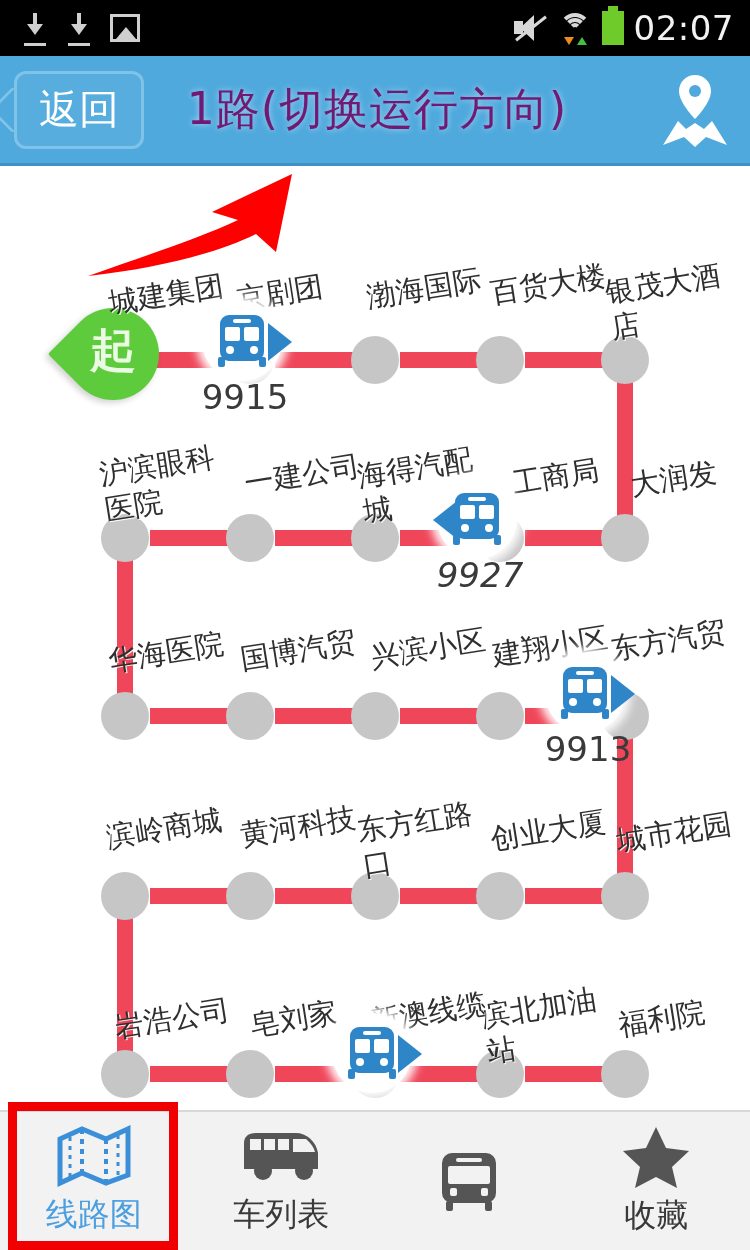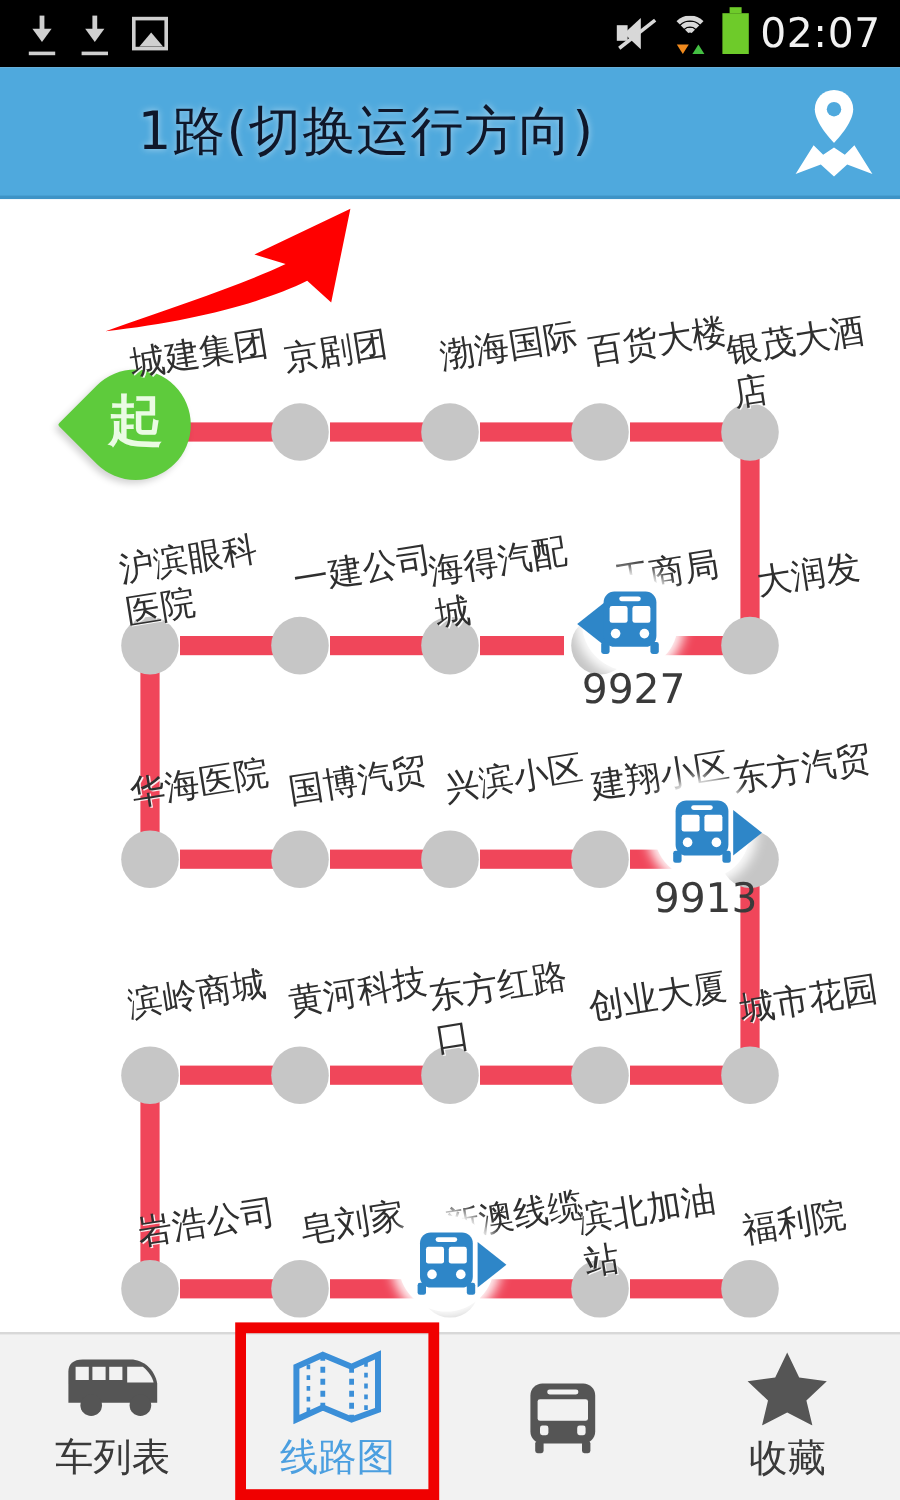--- a/index.html
+++ b/index.html
@@ -90,21 +90,21 @@
     display: flex; align-items: center; justify-content: center;
     position: relative; background: rgba(255,255,255,0.05);
   }
   .back-btn::before {
     content: ""; position: absolute; left: -21px; top: 50%; transform: translateY(-50%) rotate(45deg);
     width: 30px; height: 30px;
     border-left: 3px solid #7fc3e8; border-bottom: 3px solid #7fc3e8;
     border-radius: 4px;
   }
   .header-title {
-    flex: 1; text-align: center; color: #0f172a; font-size: 44px;
+    flex: 1; text-align: center; color: #701a75; font-size: 44px;
     margin-left: -30px; letter-spacing: 1px;
     text-shadow: 0 0 6px rgba(255,255,255,0.55);
   }
   .map-pin-btn { width: 110px; display: flex; align-items: center; justify-content: center; }
 
   
   .route {
     position: absolute; top: 166px; left: 0; width: 750px; height: 940px;
     background: #ffffff;
     overflow: hidden;
@@ -203,20 +203,21 @@
           <span class="w w3"></span>
         <span class="dn"></span>
           <span class="up"></span>
       </span>
       <span class="icon-batt"></span>
       <span class="sb-time">02:07</span>
     </div>
   </div>
 
   <div class="header">
+    <div class="back-btn">返回</div>
     <div class="header-title">1路(切换运行方向)</div>
     <div class="map-pin-btn">
       <svg width="70" height="78" viewBox="0 0 70 78">
         <path d="M35 4c-9 0-16 7-16 16 0 12 16 28 16 28s16-16 16-28c0-9-7-16-16-16z" fill="#ffffff"></path>
         <circle cx="35" cy="20" r="6" fill="#4fa9dd"></circle>
         <path d="M18 50 L3 74 L24 66 L35 76 L46 66 L67 74 L52 50 L44 58 L35 52 L26 58 Z" fill="#ffffff"></path>
       </svg>
     </div>
   </div>
 
@@ -241,41 +242,56 @@
       <div class="node" style="left:375px; top:0;"></div>
       <div class="node" style="left:500px; top:0;"></div>
       <div class="node" style="left:625px; top:0;"></div>
 
       <div class="label" style="left:112px; top:-76px;">城建集团</div>
       <div class="label" style="left:240px; top:-80px;">京剧团</div>
       <div class="label" style="left:370px; top:-82px;">渤海国际</div>
       <div class="label" style="left:494px; top:-86px;">百货大楼</div>
       <div class="label two" style="left:614px; top:-86px; width:130px;">银茂大酒店</div>
 
+      <div class="bus dir-right" style="left:245px; top:-16px;">
+        <div class="halo"></div>
+        <div class="arrow"></div>
+        <svg width="56" height="58" viewBox="0 0 56 58">
+          <rect x="6" y="4" width="44" height="46" rx="9" fill="#2e86c8"></rect>
+          <rect x="19" y="8" width="18" height="4" rx="2" fill="#ffffff"></rect>
+          <rect x="11" y="16" width="15" height="14" rx="2" fill="#ffffff"></rect>
+          <rect x="30" y="16" width="15" height="14" rx="2" fill="#ffffff"></rect>
+          <circle cx="16" cy="39" r="4" fill="#ffffff"></circle>
+          <circle cx="40" cy="39" r="4" fill="#ffffff"></circle>
+          <rect x="4" y="46" width="7" height="10" rx="2" fill="#2e86c8"></rect>
+          <rect x="45" y="46" width="7" height="10" rx="2" fill="#2e86c8"></rect>
+        </svg>
+        <div class="code">9915</div>
+      </div>
     </div>
 
     <div class="row" style="top:372px;">
       <div class="seg" style="left:150px; top:0; width:85px;"></div>
       <div class="seg" style="left:275px; top:0; width:85px;"></div>
       <div class="seg" style="left:400px; top:0; width:70px;"></div>
       <div class="seg" style="left:525px; top:0; width:80px;"></div>
 
       <div class="node" style="left:125px; top:0;"></div>
       <div class="node" style="left:250px; top:0;"></div>
       <div class="node" style="left:375px; top:0;"></div>
       <div class="node" style="left:500px; top:0;"></div>
       <div class="node" style="left:625px; top:0;"></div>
 
       <div class="label two" style="left:108px; top:-82px; width:135px;">沪滨眼科医院</div>
       <div class="label" style="left:248px; top:-74px;">一建公司</div>
       <div class="label two" style="left:366px; top:-80px; width:120px;">海得汽配城</div>
       <div class="label" style="left:516px; top:-74px;">工商局</div>
       <div class="label" style="left:634px; top:-72px;">大润发</div>
 
-      <div class="bus dir-left" style="left:528px; top:-16px;">
+      <div class="bus dir-left" style="left:480px; top:-16px;font-style:italic;">
         <div class="halo"></div>
         <div class="arrow"></div>
         <svg width="56" height="58" viewBox="0 0 56 58">
           <rect x="6" y="4" width="44" height="46" rx="9" fill="#2e86c8"></rect>
           <rect x="19" y="8" width="18" height="4" rx="2" fill="#ffffff"></rect>
           <rect x="11" y="16" width="15" height="14" rx="2" fill="#ffffff"></rect>
           <rect x="30" y="16" width="15" height="14" rx="2" fill="#ffffff"></rect>
           <circle cx="16" cy="39" r="4" fill="#ffffff"></circle>
           <circle cx="40" cy="39" r="4" fill="#ffffff"></circle>
           <rect x="4" y="46" width="7" height="10" rx="2" fill="#2e86c8"></rect>
@@ -376,45 +392,45 @@
   </div>
 
   <div class="anno-arrow">
     <svg width="230" height="115" viewBox="0 0 230 115">
       <path d="M8 108 C70 86 120 70 158 52 L132 44 L212 6 L196 84 L176 66 C140 84 80 100 8 108 Z" fill="#ff0000"></path>
     </svg>
   </div>
 
   <div class="bottomnav">
 
+    <div class="nav-item active">
+      <svg width="76" height="62" viewBox="0 0 76 62">
+        <path d="M4 14 L26 4 L50 14 L72 4 L72 50 L50 58 L26 48 L4 58 Z" fill="none" stroke="#3b8fd8" stroke-width="5"></path>
+        <path d="M26 4 L26 48" stroke="#3b8fd8" stroke-width="4" stroke-dasharray="5 5"></path>
+        <path d="M50 14 L50 58" stroke="#3b8fd8" stroke-width="4" stroke-dasharray="5 5"></path>
+        <path d="M14 12 L14 52" stroke="#3b8fd8" stroke-width="3" stroke-dasharray="4 5"></path>
+        <path d="M62 10 L62 50" stroke="#3b8fd8" stroke-width="3" stroke-dasharray="4 5"></path>
+      </svg>
+      <div class="nav-label">线路图</div>
+      <div class="nav-hl"></div>
+    </div>
+
     <div class="nav-item">
       <svg width="86" height="62" viewBox="0 0 86 62">
         <path d="M6 18 C6 12 10 8 18 8 L58 8 C68 8 78 16 80 28 L80 44 L6 44 Z" fill="#555555"></path>
         <rect x="12" y="14" width="11" height="11" fill="#f2f2f2"></rect>
         <rect x="26" y="14" width="11" height="11" fill="#f2f2f2"></rect>
         <rect x="40" y="14" width="11" height="11" fill="#f2f2f2"></rect>
         <path d="M55 14 L68 14 C73 18 76 23 77 27 L55 27 Z" fill="#f2f2f2"></path>
         <circle cx="25" cy="46" r="9" fill="#555555"></circle>
         <circle cx="66" cy="46" r="9" fill="#555555"></circle>
       </svg>
       <div class="nav-label">车列表</div>
     </div>
 
-    <div class="nav-item active">
-      <svg width="76" height="62" viewBox="0 0 76 62">
-        <path d="M4 14 L26 4 L50 14 L72 4 L72 50 L50 58 L26 48 L4 58 Z" fill="none" stroke="#3b8fd8" stroke-width="5"></path>
-        <path d="M26 4 L26 48" stroke="#3b8fd8" stroke-width="4" stroke-dasharray="5 5"></path>
-        <path d="M50 14 L50 58" stroke="#3b8fd8" stroke-width="4" stroke-dasharray="5 5"></path>
-        <path d="M14 12 L14 52" stroke="#3b8fd8" stroke-width="3" stroke-dasharray="4 5"></path>
-        <path d="M62 10 L62 50" stroke="#3b8fd8" stroke-width="3" stroke-dasharray="4 5"></path>
-      </svg>
-      <div class="nav-label">线路图</div>
-      <div class="nav-hl"></div>
-    </div>
-
     <div class="nav-item">
       <svg width="70" height="64" viewBox="0 0 70 64">
         <rect x="8" y="4" width="54" height="50" rx="10" fill="#555555"></rect>
         <rect x="22" y="9" width="26" height="4" rx="2" fill="#f2f2f2"></rect>
         <rect x="14" y="17" width="42" height="18" rx="2" fill="#f2f2f2"></rect>
         <rect x="16" y="39" width="7" height="8" rx="2" fill="#f2f2f2"></rect>
         <rect x="47" y="39" width="7" height="8" rx="2" fill="#f2f2f2"></rect>
         <rect x="12" y="52" width="7" height="10" rx="2" fill="#555555"></rect>
         <rect x="51" y="52" width="7" height="10" rx="2" fill="#555555"></rect>
       </svg>

